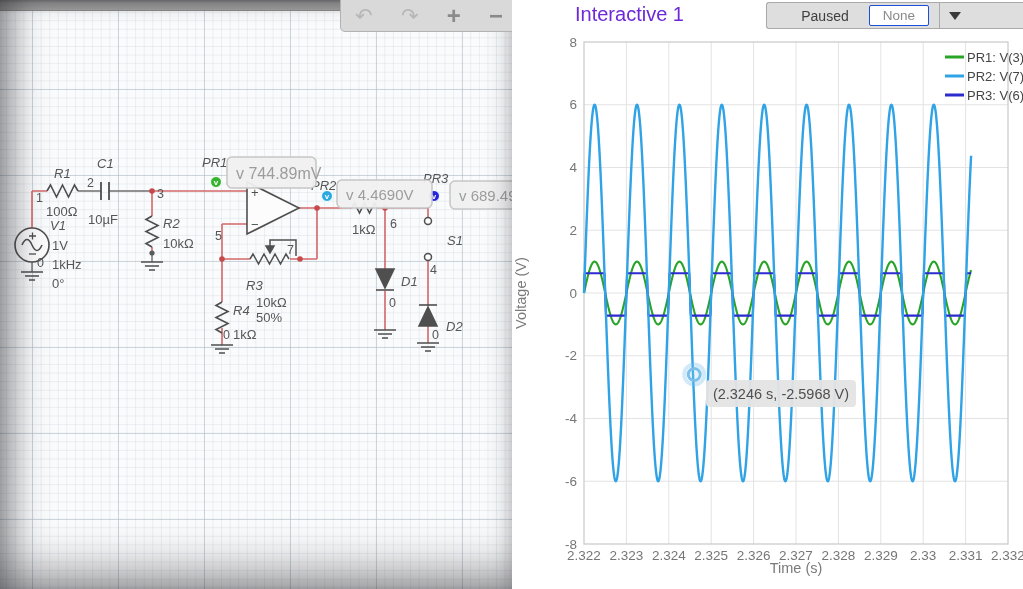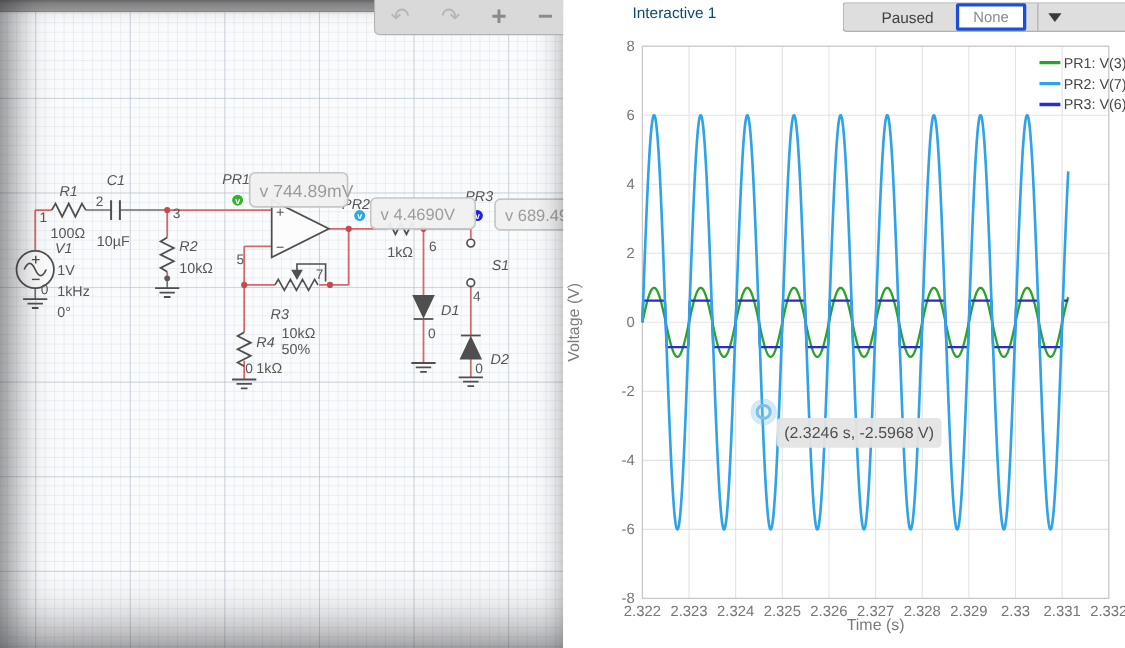--- a/index.html
+++ b/index.html
@@ -37,27 +37,27 @@
   .lbl{font:italic 13px "Liberation Sans",sans-serif;fill:#565656;}
   .val{font:13px "Liberation Sans",sans-serif;fill:#565656;}
   .node{font:12.5px "Liberation Sans",sans-serif;fill:#565656;}
   .probe-val{font:15px "Liberation Sans",sans-serif;fill:#9c9c9c;}
   .probe-val-lg{font:16px "Liberation Sans",sans-serif;fill:#9c9c9c;}
   .badge-v{font:bold 8px "Liberation Sans",sans-serif;fill:#ffffff;text-anchor:middle;}
   .opamp-sign{font:13px "Liberation Sans",sans-serif;fill:#4f4f4f;}
 
   
   #right-panel{position:absolute;left:512px;top:0;width:511px;height:589px;background:#ffffff;}
-  #graph-title{position:absolute;left:63px;top:3px;font-size:14px;color:#0c4a6e;z-index:2;}
+  #graph-title{position:absolute;left:63px;top:3px;font-size:20px;color:#6d28d9;z-index:2;}
   #control-bar{position:absolute;right:0;top:2px;width:257px;height:27px;z-index:2;
     background:#dedede;border:1px solid #a9a9a9;border-right:none;border-radius:3px 0 0 3px;
     display:flex;align-items:center;box-sizing:border-box;}
   #paused-btn{margin-left:26px;width:64px;text-align:center;font-size:14px;color:#3f3f3f;cursor:pointer;}
   #trigger-box{margin-left:12px;width:58px;height:19px;line-height:19px;text-align:center;
-    background:#ffffff;border:3px solid #1d4ed8;border-radius:2px;font-size:13.5px;color:#8a8a8a;cursor:pointer;}
+    background:#ffffff;border:1px solid #1d4ed8;border-radius:2px;font-size:13.5px;color:#8a8a8a;cursor:pointer;}
   #dd-zone{margin-left:10px;height:100%;border-left:1px solid #ababab;display:flex;align-items:center;
     padding:0 9px;cursor:pointer;}
   #dd-arrow{width:0;height:0;border:6px solid transparent;border-top:8px solid #3a3a3a;margin-top:7px;}
   #chart{position:absolute;left:0;top:0;z-index:1;}
 </style>
 </head>
 <body>
 
 <div id="stage">
 

